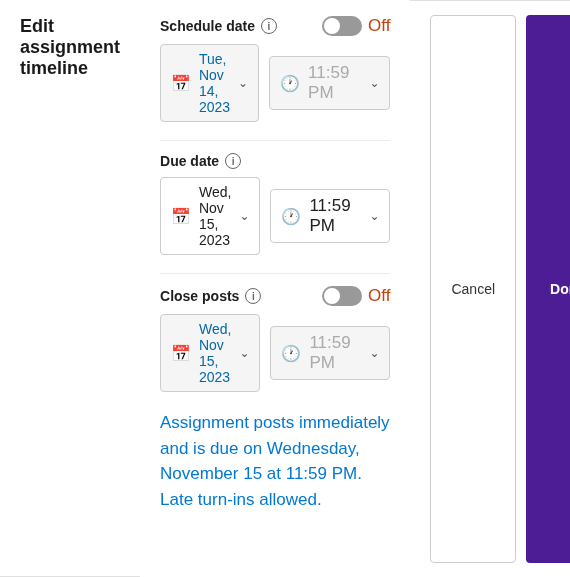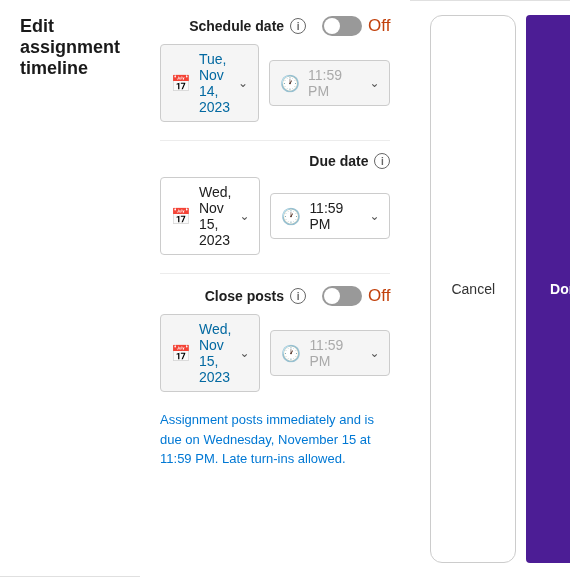--- a/index.html
+++ b/index.html
@@ -31,21 +31,21 @@
     .dialog-body {
       padding: 16px 20px;
       flex: 1;
     }
     .section {
       margin-bottom: 18px;
     }
     .section-header {
       display: flex;
       align-items: center;
-      justify-content: flex-end;
+      justify-content: space-between;
       margin-bottom: 8px;
       gap: 16px;
     }
     .section-label {
       display: flex;
       align-items: center;
       gap: 6px;
       font-weight: 600;
       font-size: 14px;
       color: #202020;
@@ -150,43 +150,43 @@
     .time-picker.disabled {
       background: #f5f5f5;
       color: #aaa;
     }
     .time-icon {
       color: #555;
       font-size: 16px;
     }
     .time-text {
       flex: 1;
-      font-size: 14px;
+      font-size: 17px;
       color: #202020;
     }
     .time-picker.disabled .time-text {
       color: #aaa;
     }
     .info-text {
       margin-top: 16px;
-      font-size: 13px;
+      font-size: 17px;
       color: #0078d4;
       line-height: 1.5;
     }
     .dialog-footer {
       border-top: 1px solid #e0e0e0;
       padding: 14px 20px;
       display: flex;
       justify-content: flex-end;
       gap: 10px;
     }
     .btn-cancel {
       padding: 8px 20px;
       border: 1.5px solid #ccc;
-      border-radius: 12px;
+      border-radius: 4px;
       background: #fff;
       color: #333;
       font-size: 14px;
       cursor: pointer;
       font-family: inherit;
     }
     .btn-done {
       padding: 8px 24px;
       border: none;
       border-radius: 4px;

